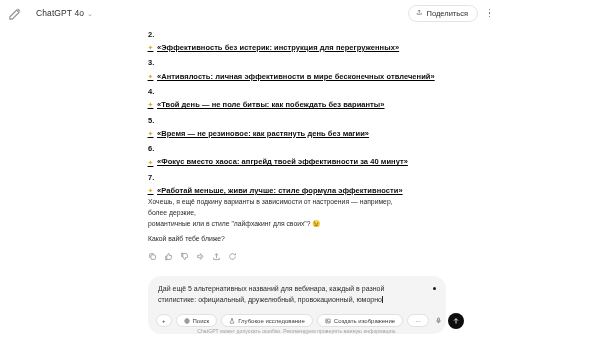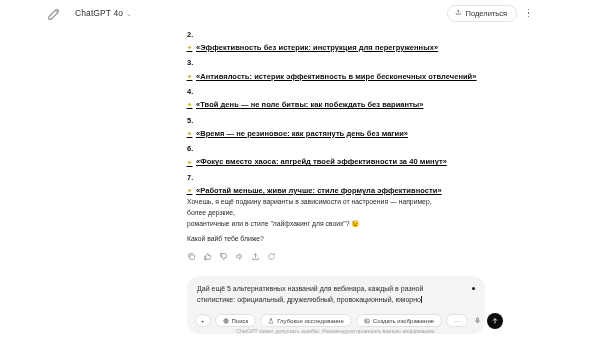--- a/index.html
+++ b/index.html
@@ -2,21 +2,21 @@
 <html><head>
 <meta charset="utf-8">
 <style>
   * { box-sizing: border-box; margin: 0; padding: 0; }
   html, body {
     width: 600px; height: 337px;
     background: #ffffff;
     font-family: "Liberation Sans", sans-serif;
     overflow: hidden;
   }
-  .app { position: relative; width: 504px; height: 337px; background:#fff;margin-left:39px; }
+  .app { position: relative; width: 504px; height: 337px; background:#fff; }
 
   
   .topbar {
     position: absolute; top: 0; left: 0; right: 0; height: 26px;
     display: flex; align-items: center; background: #ffffff;
     padding: 0 8px; z-index: 5;
   }
   .topbar-left { display: flex; align-items: center; gap: 9px; }
   .icon-btn {
     width: 15px; height: 15px; display: flex; align-items: center;
@@ -168,21 +168,21 @@
 
       <div class="num">2.</div>
       <div class="bullet-row">
         <span class="bullet-dot">✦</span>
         <span class="bullet-text">«Эффективность без истерик: инструкция для перегруженных»</span>
       </div>
 
       <div class="num">3.</div>
       <div class="bullet-row">
         <span class="bullet-dot">✦</span>
-        <span class="bullet-text">«Антивялость: истерик эффективность в мире бесконечных отвлечений»</span>
+        <span class="bullet-text">«Антивялость: личная эффективности в мире бесконечных отвлечений»</span>
       </div>
 
       <div class="num">4.</div>
       <div class="bullet-row">
         <span class="bullet-dot">✦</span>
         <span class="bullet-text">«Твой день — не поле битвы: как побеждать без варианты»</span>
       </div>
 
       <div class="num">5.</div>
       <div class="bullet-row">

